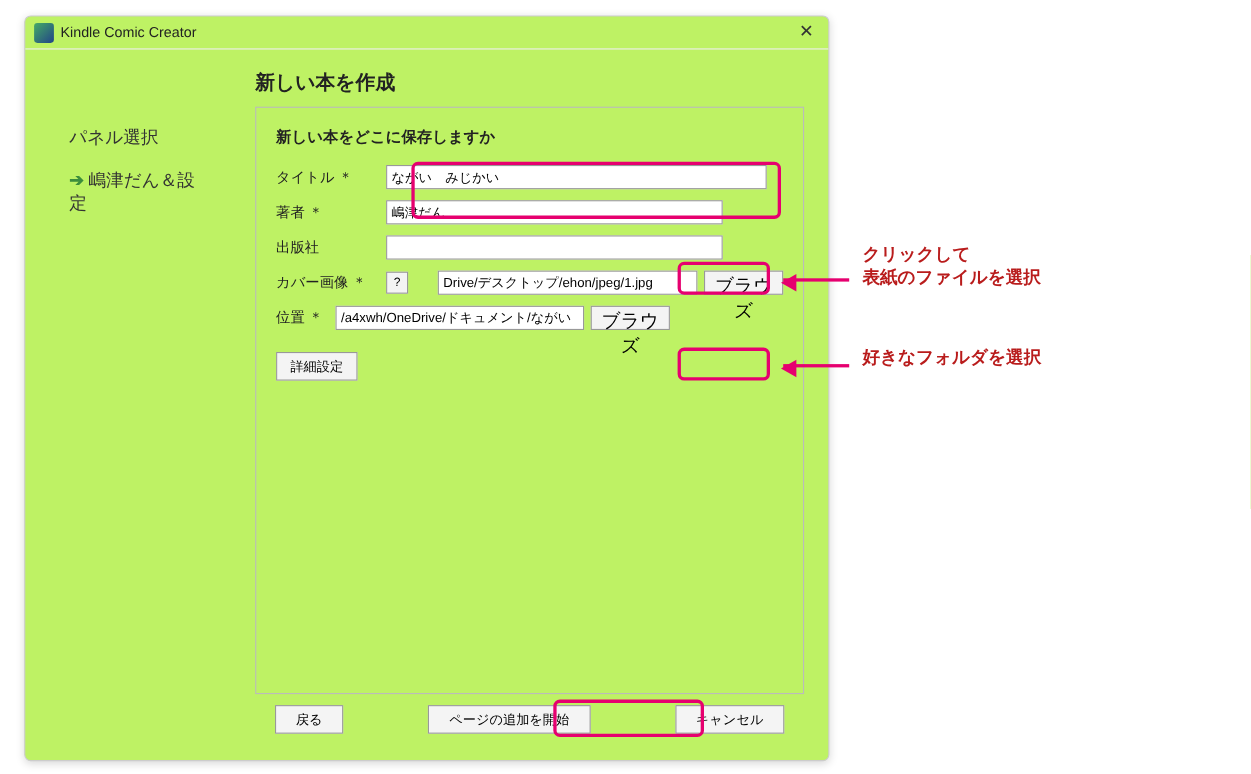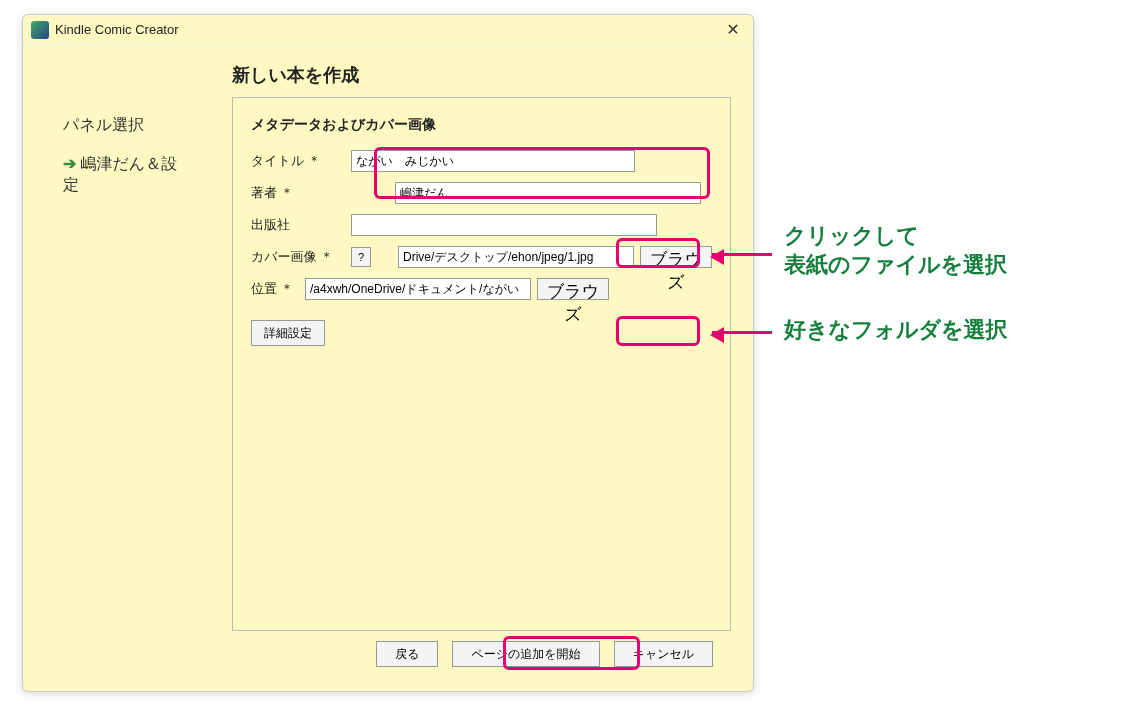--- a/index.html
+++ b/index.html
@@ -11,21 +11,21 @@
     width: 1137px;
     height: 704px;
     position: relative;
   }
   .window {
     position: absolute;
     left: 22px;
     top: 14px;
     width: 732px;
     height: 678px;
-    background: #fef9c3;
+    background: #bef264;
     border: 1px solid #ccc;
     border-radius: 6px;
     box-shadow: 0 2px 8px rgba(0,0,0,0.15);
     display: flex;
     flex-direction: column;
   }
   .titlebar {
     height: 30px;
     display: flex;
     align-items: center;
@@ -99,22 +99,22 @@
     color:#222;
   }
   .textinput {
     flex: 1;
     height: 22px;
     border: 1px solid #999;
     padding: 0 4px;
     font-size: 12px;
     background:#fff;
   }
-  .title-input { width: 284px; flex:none; }
-  .author-input { width: 306px; flex:none;margin-left:44px; }
+  .title-input { width: 346px; flex:none; }
+  .author-input { width: 306px; flex:none; }
   .publisher-input { width: 306px; flex:none; }
   .cover-path { width: 236px; flex:none;margin-left:21px; }
   .loc-path { width: 226px; flex:none; }
   .helpbtn {
     width: 20px; height: 20px;
     border:1px solid #999;
     background:#f4f4f4;
     margin-right:6px;
     font-size:11px;
     cursor:pointer;
@@ -137,21 +137,21 @@
     height: 26px;
     padding: 0 12px;
     border:1px solid #999;
     background:#f4f4f4;
     font-size:12px;
     cursor:pointer;
     margin-top:10px;
   }
   .footer {
     display:flex;
-    justify-content:flex-end;
+    justify-content:space-between;
     gap:14px;
     padding:10px 18px 14px;
   }
   .footbtn {
     height: 26px;
     padding: 0 18px;
     border:1px solid #999;
     background:#f4f4f4;
     font-size:12px;
     cursor:pointer;
@@ -159,23 +159,23 @@
   
   .hl {
     border: 3px solid #e6006f;
     border-radius: 6px;
     position:absolute;
     pointer-events:none;
   }
   
   .annotation {
     position:absolute;
-    color:#15803d;
+    color:#b91c1c;
     font-weight:bold;
-    font-size:22px;
+    font-size:16px;
     line-height:1.3;
   }
   .arrow-line {
     position:absolute;
     height:0;
     border-top:3px solid #e6006f;
   }
   .arrow-line::before{
     content:"";
     position:absolute;
@@ -198,21 +198,21 @@
     <div class="sidebar">
       <div class="step1">パネル選択</div>
       <div class="step2">
         <span class="arrow">➔</span><span>嶋津だん＆設定</span>
       </div>
     </div>
     <div class="main">
       <div class="page-title">新しい本を作成</div>
       <div class="panel">
 
-        <div class="section-heading">メタデータおよびカバー画像</div>
+        <div class="section-heading">新しい本をどこに保存しますか</div>
 
         <div class="row">
           <label>タイトル ＊</label>
           <input class="textinput title-input" value="ながい　みじかい" style="">
         </div>
 
         <div class="row">
           <label>著者 ＊</label>
           <input class="textinput author-input" value="嶋津だん" style="">
         </div>

